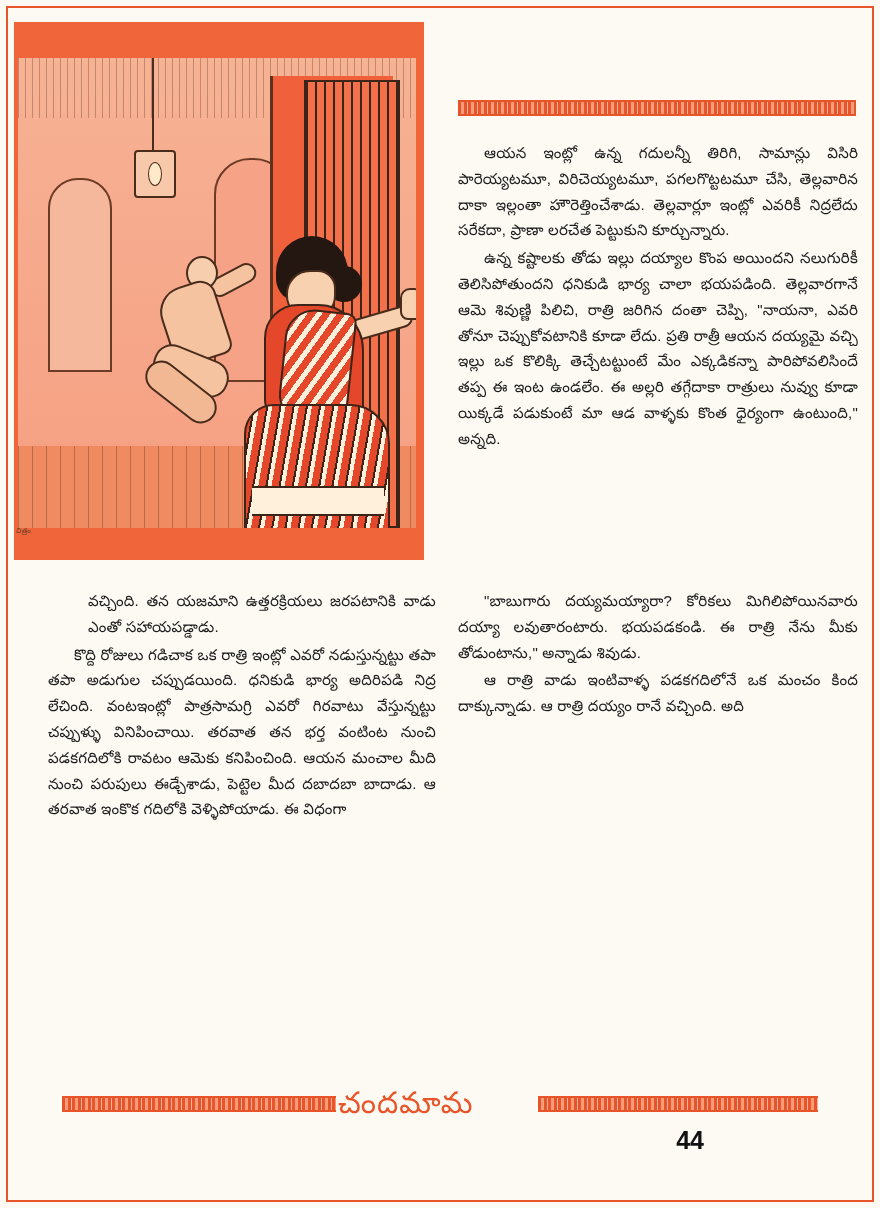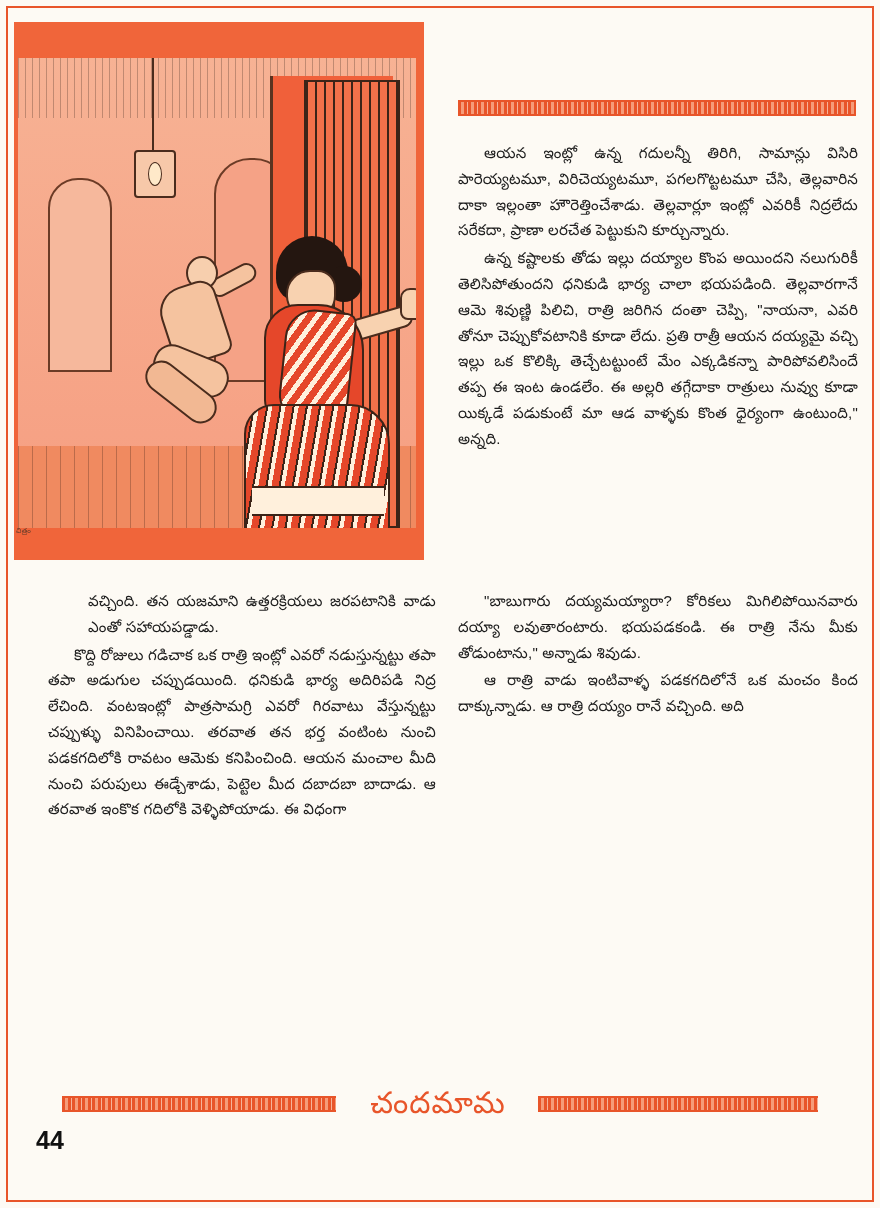--- a/index.html
+++ b/index.html
@@ -321,35 +321,33 @@
     top: 588px;
     width: 400px;
   }
 
   
   .masthead {
     position: absolute;
     left: 338px;
     top: 1086px;
     width: 200px;
-    text-align: center;
     font-size: 30px;
     color: #e8552a;
     letter-spacing: 1px;
   }
   .folio {
     position: absolute;
     left: 0;
     top: 1126px;
     width: 704px;
-    text-align: left;
+    text-align: right;
     font-size: 25px;
     color: #111;
     font-weight: bold;
-    padding-left: 36px;
   }
   .tiny-mark {
     position: absolute;
     left: 352px;
     top: 1126px;
     font-size: 10px;
     color: #555;
   }
 </style>
 </head>

